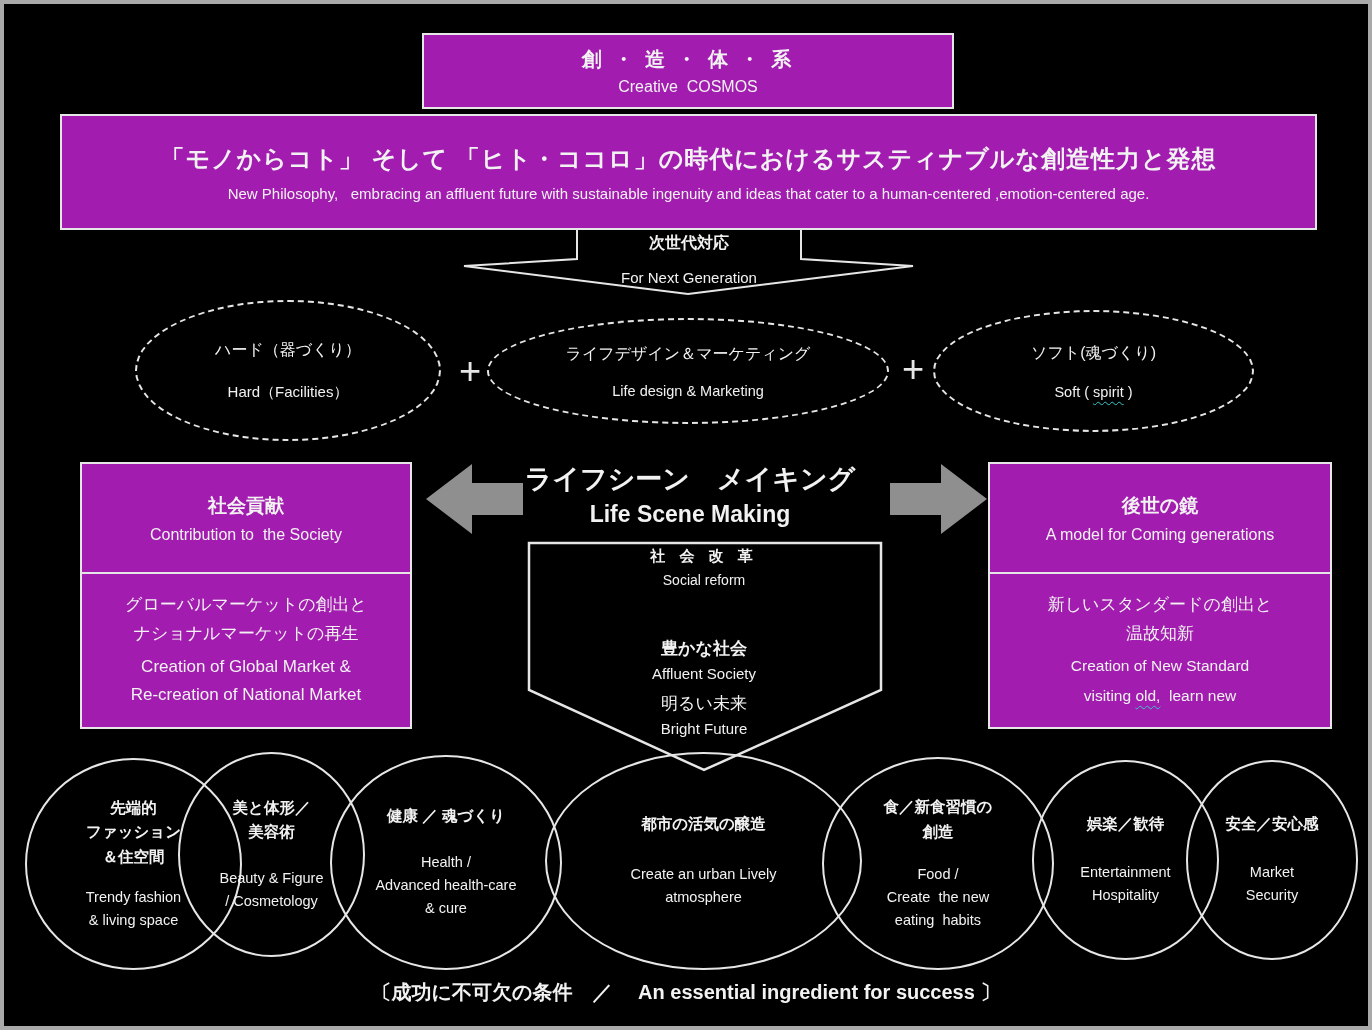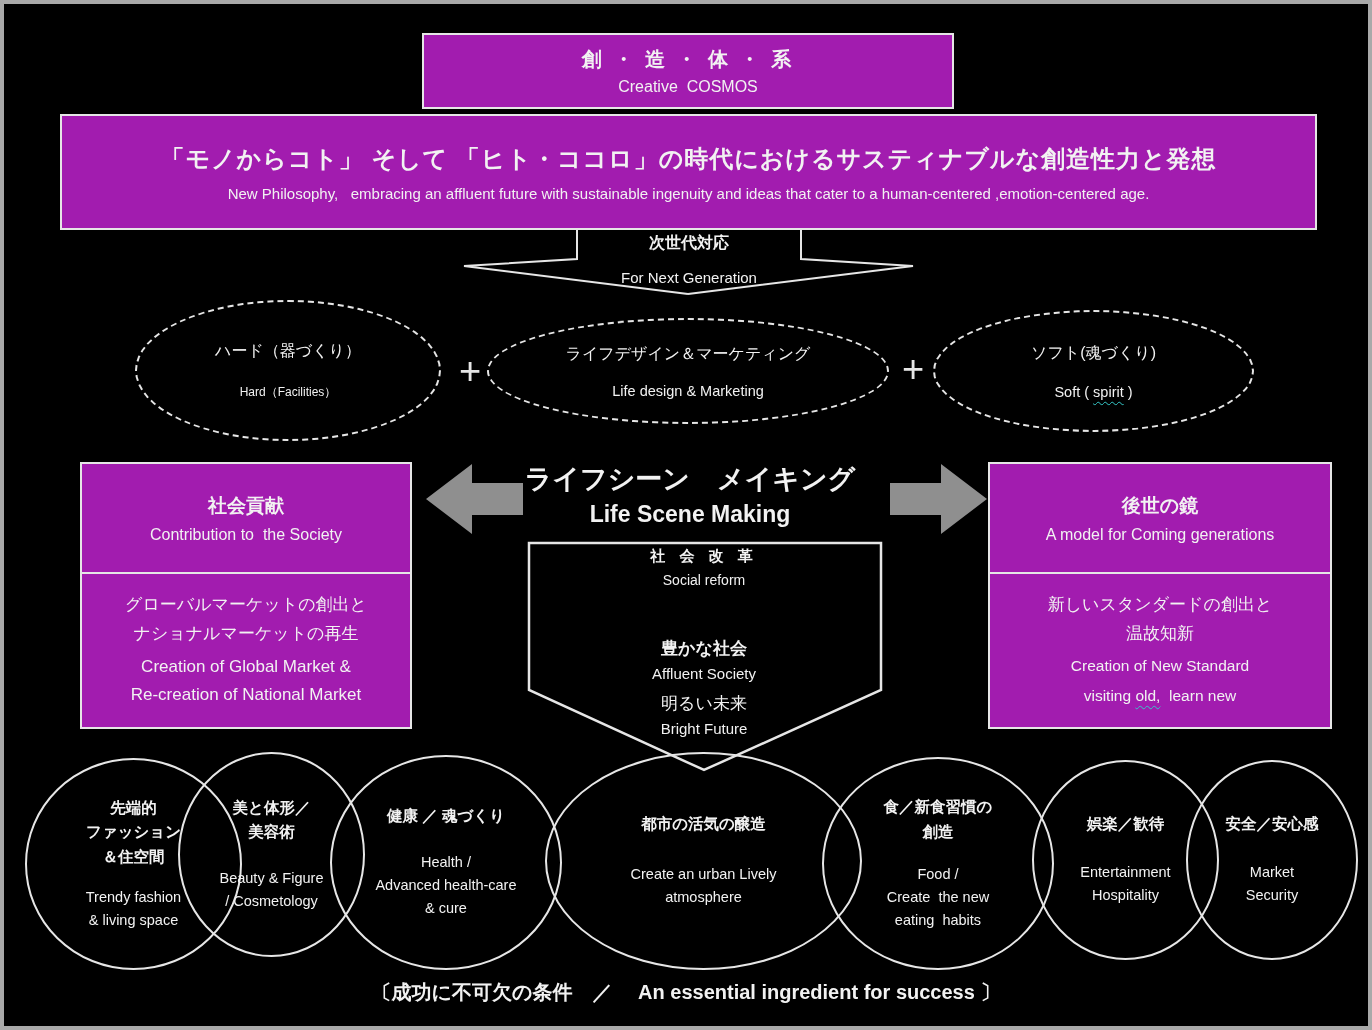--- a/index.html
+++ b/index.html
@@ -55,21 +55,21 @@
   <div class="abs box" style="left:56px;top:110px;width:1253px;height:112px;display:flex;flex-direction:column;align-items:center;justify-content:center;gap:10px;">
     <div class="ctext jp-big">「モノからコト」 そして 「ヒト・ココロ」の時代におけるサスティナブルな創造性力と発想</div>
     <div class="ctext en-sub">New Philosophy,   embracing an affluent future with sustainable ingenuity and ideas that cater to a human-centered ,emotion-centered age.</div>
   </div>
 
   <div class="abs ctext" style="left:535px;top:229px;width:300px;font-size:16px;font-weight:bold;">次世代対応</div>
   <div class="abs ctext" style="left:535px;top:255px;width:300px;font-size:15px;margin-top:10px;">For Next Generation</div>
 
   <div class="abs dashed-ellipse" style="left:131px;top:296px;width:302px;height:137px;gap:22px;">
     <div class="ctext" style="font-size:16px;">ハード（器づくり）</div>
-    <div class="ctext" style="font-size:12px;">Hard（Facilities）</div>
+    <div class="ctext" style="font-size:15px;">Hard（Facilities）</div>
   </div>
 
   <div class="abs ctext plus" style="left:446px;top:348px;width:40px;">+</div>
 
   <div class="abs dashed-ellipse" style="left:483px;top:314px;width:398px;height:102px;gap:18px;">
     <div class="ctext" style="font-size:16px;">ライフデザイン＆マーケティング</div>
     <div class="ctext" style="font-size:14.5px;">Life design &amp; Marketing</div>
   </div>
 
   <div class="abs ctext plus" style="left:889px;top:346px;width:40px;">+</div>

